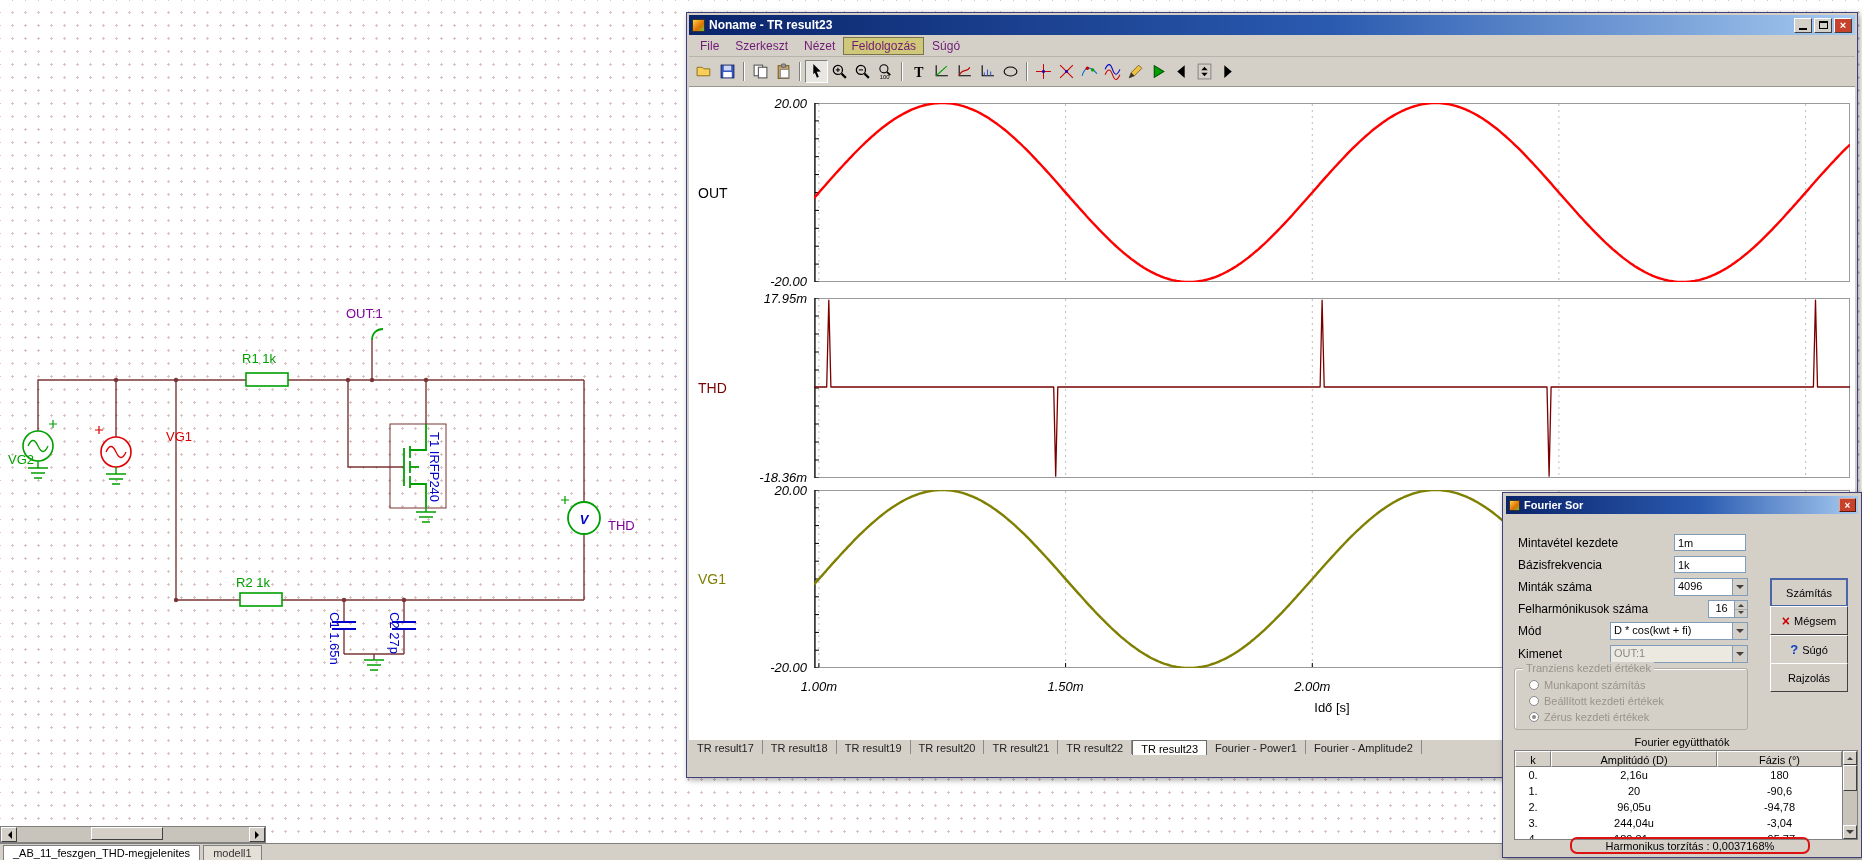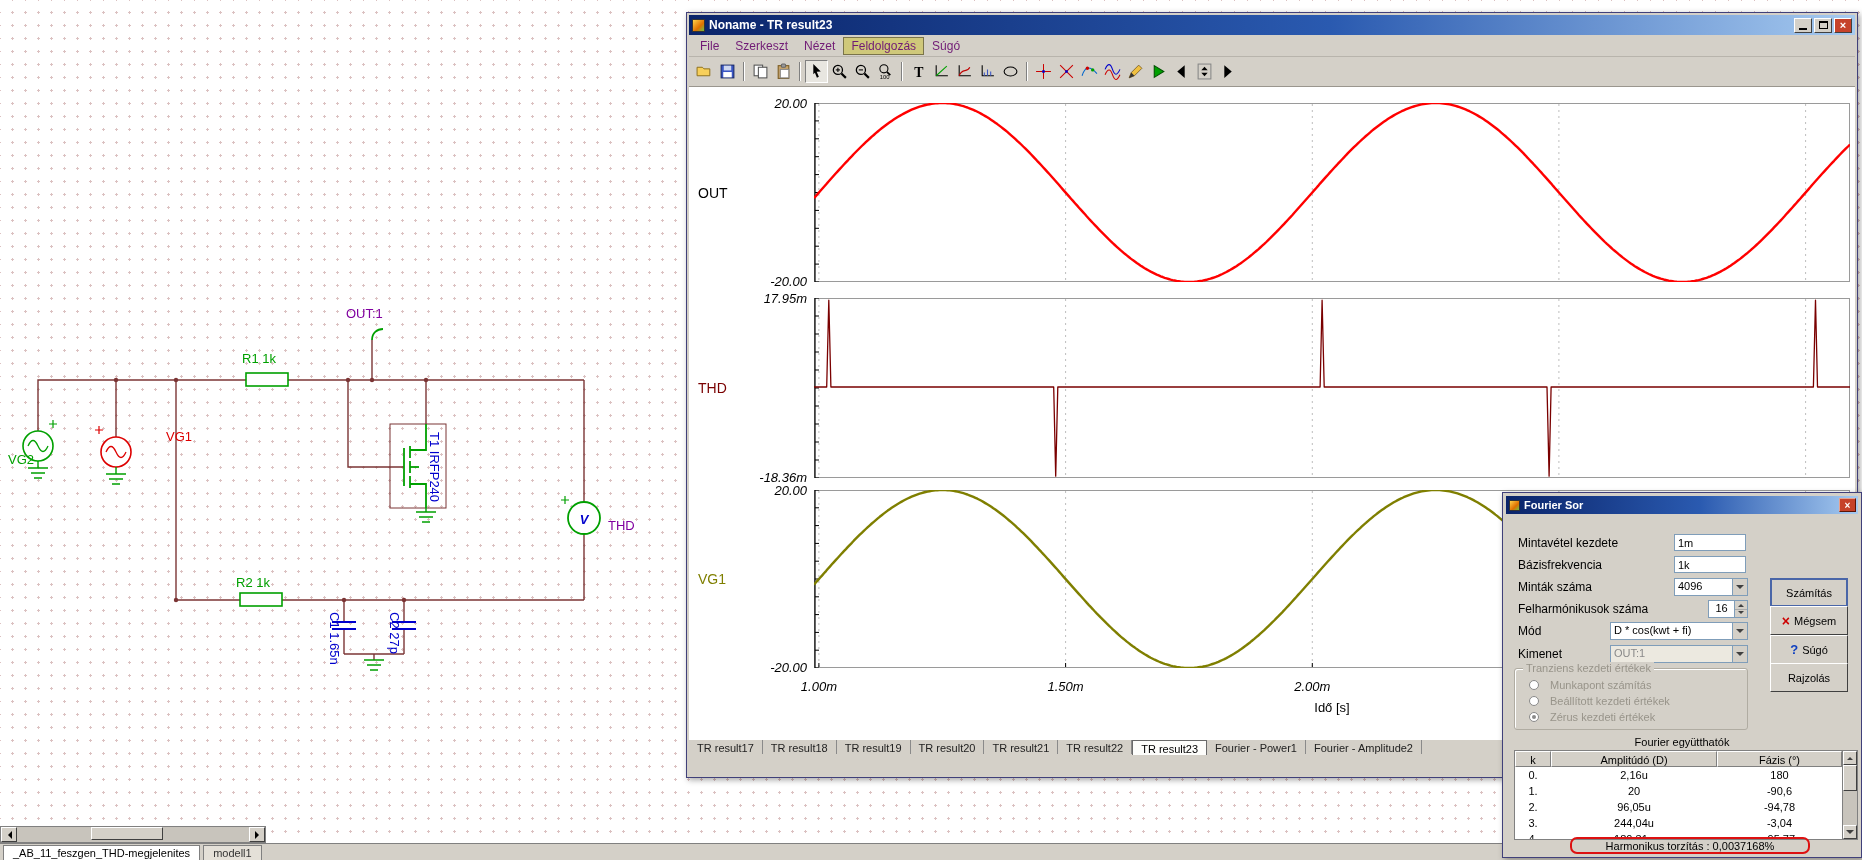--- a/index.html
+++ b/index.html
@@ -98,21 +98,21 @@
   .spb .tri-u { border-width:3px; margin-top:-1px; } .spb .tri-d { border-width:3px; margin-bottom:-1px; }
   .dbtn { position:absolute; left:264px; width:78px; height:29px; background:#d4d0c8;
     border:1px solid; border-color:#fff #404040 #404040 #fff; display:flex; align-items:center; justify-content:center;
     gap:4px; font-size:11px; }
   .dbtn.primary { border:2px solid #4a66a8; }
   .bx { color:#cc0000; font-weight:bold; font-size:14px; line-height:10px; }
   .bq { color:#1040c0; font-weight:bold; font-size:13px; }
   .groupbox { position:absolute; left:8px; top:172px; width:234px; height:62px; border:1px solid #b0aca2;
     border-radius:3px; box-shadow:inset 1px 1px 0 #fff; }
   .gbtitle { position:absolute; left:8px; top:-7px; background:#d4d0c8; padding:0 3px; color:#98948a; font-size:11px; }
-  .radio { position:absolute; left:14px; display:flex; align-items:center; gap:11px; color:#98948a; font-size:11px; }
+  .radio { position:absolute; left:14px; display:flex; align-items:center; gap:5px; color:#98948a; font-size:11px; }
   .rcirc { width:10px; height:10px; border-radius:50%; border:1px solid #8a8a8a; background:#fff; display:inline-block; position:relative; }
   .rcirc.on::after { content:''; position:absolute; left:2px; top:2px; width:4px; height:4px; border-radius:50%; background:#8a8a8a; }
   .tcaption { position:absolute; left:0; top:240px; width:352px; text-align:center; font-size:11px; color:#000; }
   .ftable { position:absolute; left:8px; top:254px; width:344px; height:90px; border:1px solid #808080;
     background:#fff; overflow:hidden; display:flex; }
   .tcols { flex:1; }
   .trow { display:flex; height:16px; line-height:16px; font-size:11px; }
   .trow.head > div { background:#d4d0c8; border:1px solid; border-color:#fff #808080 #808080 #fff; font-size:11px; }
   .tc0 { width:36px; text-align:center; } .tc1 { width:166px; text-align:center; } .tc2 { width:125px; text-align:center; }
   .vscroll { width:15px; background:#c8c4bc; border-left:1px solid #808080; display:flex; flex-direction:column; }

